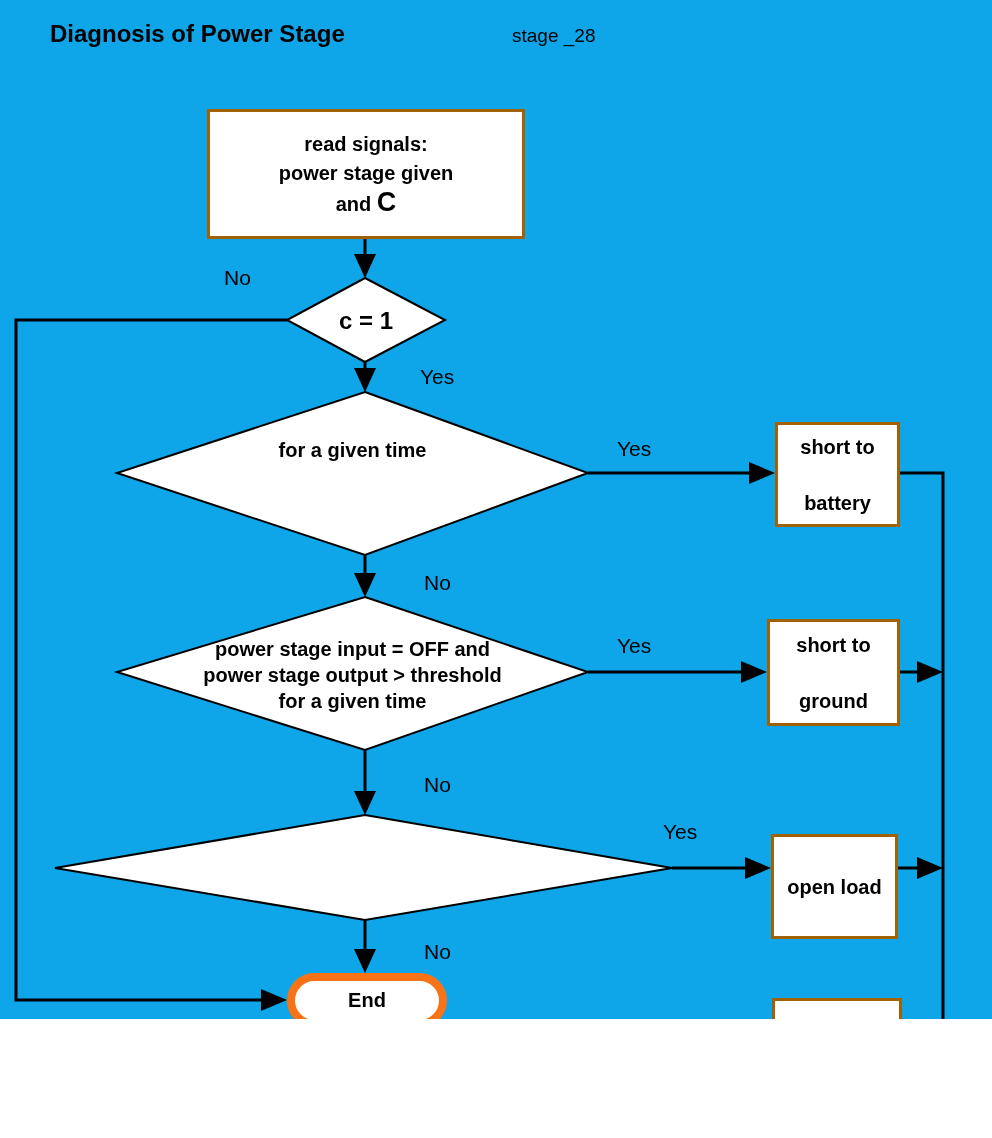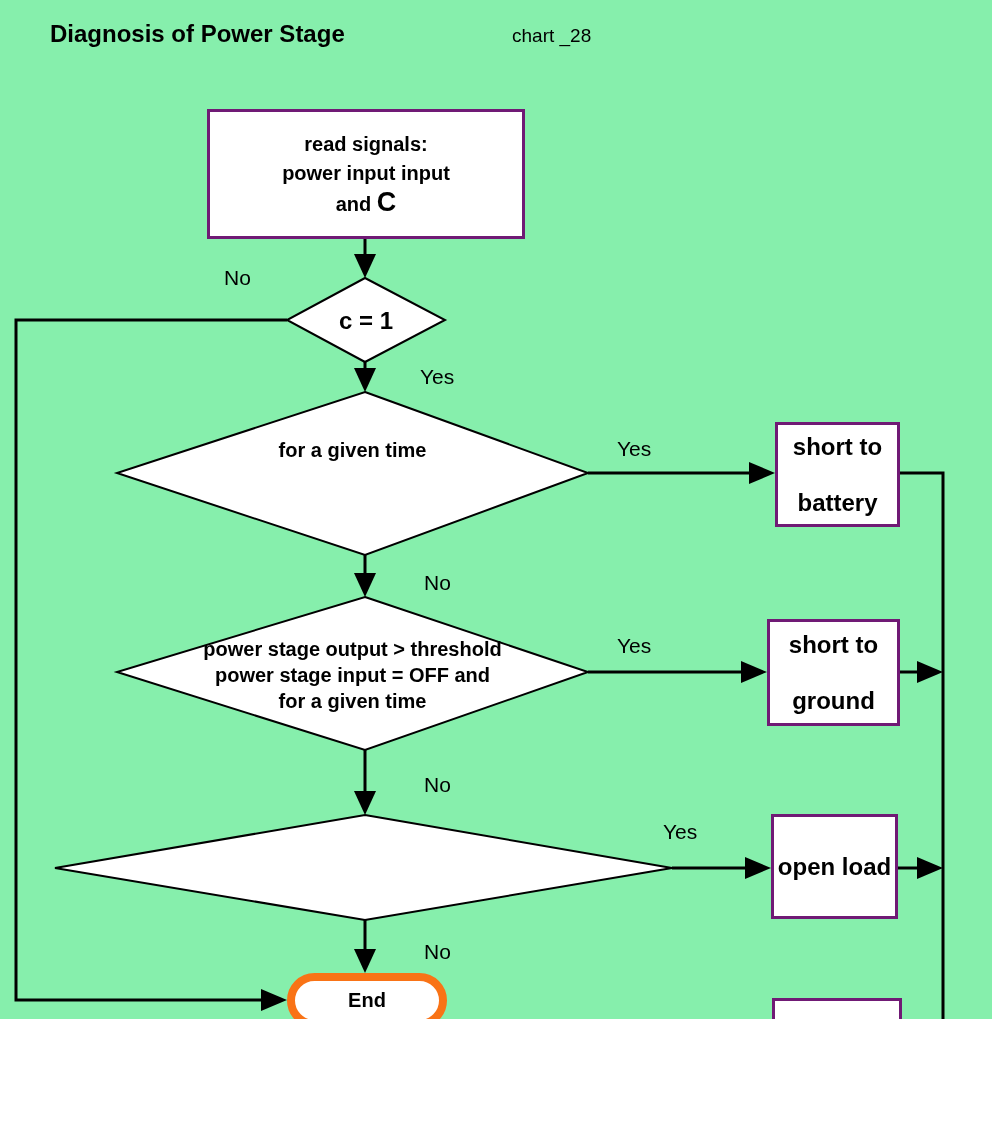--- a/index.html
+++ b/index.html
@@ -5,21 +5,21 @@
   html, body {
     margin: 0;
     padding: 0;
     background: #ffffff;
     font-family: "Liberation Sans", sans-serif;
   }
   .canvas {
     position: relative;
     width: 992px;
     height: 1019px;
-    background: #86efac;
+    background: #0ea5e9;
     overflow: hidden;
   }
   .canvas svg {
     position: absolute;
     left: 0; top: 0;
     width: 992px; height: 1138px;
   }
   .abs { position: absolute; }
   .title {
     left: 50px; top: 20px;
@@ -29,45 +29,45 @@
     white-space: nowrap;
   }
   .chart-label {
     left: 512px; top: 25px;
     font-size: 19px;
     color: #000;
     white-space: nowrap;
   }
   .process-box {
     box-sizing: border-box;
-    border: 3px solid #701a75;
+    border: 3px solid #a16207;
     background: #fff;
     display: flex;
     flex-direction: column;
     align-items: center;
     justify-content: center;
     text-align: center;
     color: #000;
     font-weight: bold;
   }
   .read-box {
     left: 207px; top: 109px;
     width: 318px; height: 130px;
     font-size: 20px;
     line-height: 29px;
   }
   .read-box .big-var { font-size: 27px; }
   .side-box {
-    font-size: 24px;
+    font-size: 20px;
     line-height: 26px;
     gap: 30px;
   }
   .box-battery { left: 775px; top: 422px; width: 125px; height: 105px; }
   .box-ground  { left: 767px; top: 619px; width: 133px; height: 107px; }
-  .box-open    { left: 771px; top: 814px; width: 127px; height: 105px; }
+  .box-open    { left: 771px; top: 834px; width: 127px; height: 105px; }
   .box-b {
     left: 772px; top: 998px;
     width: 130px; height: 107px;
     font-size: 27px;
   }
   .terminator {
     box-sizing: border-box;
     left: 287px; top: 973px;
     width: 160px; height: 55px;
     border: 8px solid #f97316;
@@ -168,40 +168,40 @@
       <line class="stroke" x1="900" y1="672" x2="919" y2="672"></line>
       <polygon class="head" points="917,661 917,683 943,672"></polygon>
     </g>
     <g>
       <line class="stroke" x1="898" y1="868" x2="919" y2="868"></line>
       <polygon class="head" points="917,857 917,879 943,868"></polygon>
     </g>
   </svg>
 
   <div class="abs title">Diagnosis of Power Stage</div>
-  <div class="abs chart-label">chart _28</div>
+  <div class="abs chart-label">stage _28</div>
 
   <div class="abs process-box read-box">
     <div>read signals:</div>
-    <div>power input input</div>
+    <div>power stage given</div>
     <div>
       <span>and</span>
       <span class="big-var">C</span>
     </div>
   </div>
 
   <div class="abs diamond-text dt-c">c = 1</div>
 
   <div class="abs diamond-text dt-battery">
     <div>for a given time</div>
   </div>
 
   <div class="abs diamond-text dt-ground">
+    <div>power stage input = OFF and</div>
     <div>power stage output &gt; threshold</div>
-    <div>power stage input = OFF and</div>
     <div>for a given time</div>
   </div>
 
 
   <div class="abs process-box side-box box-battery">
     <div>short to</div>
     <div>battery</div>
   </div>
 
   <div class="abs process-box side-box box-ground">

